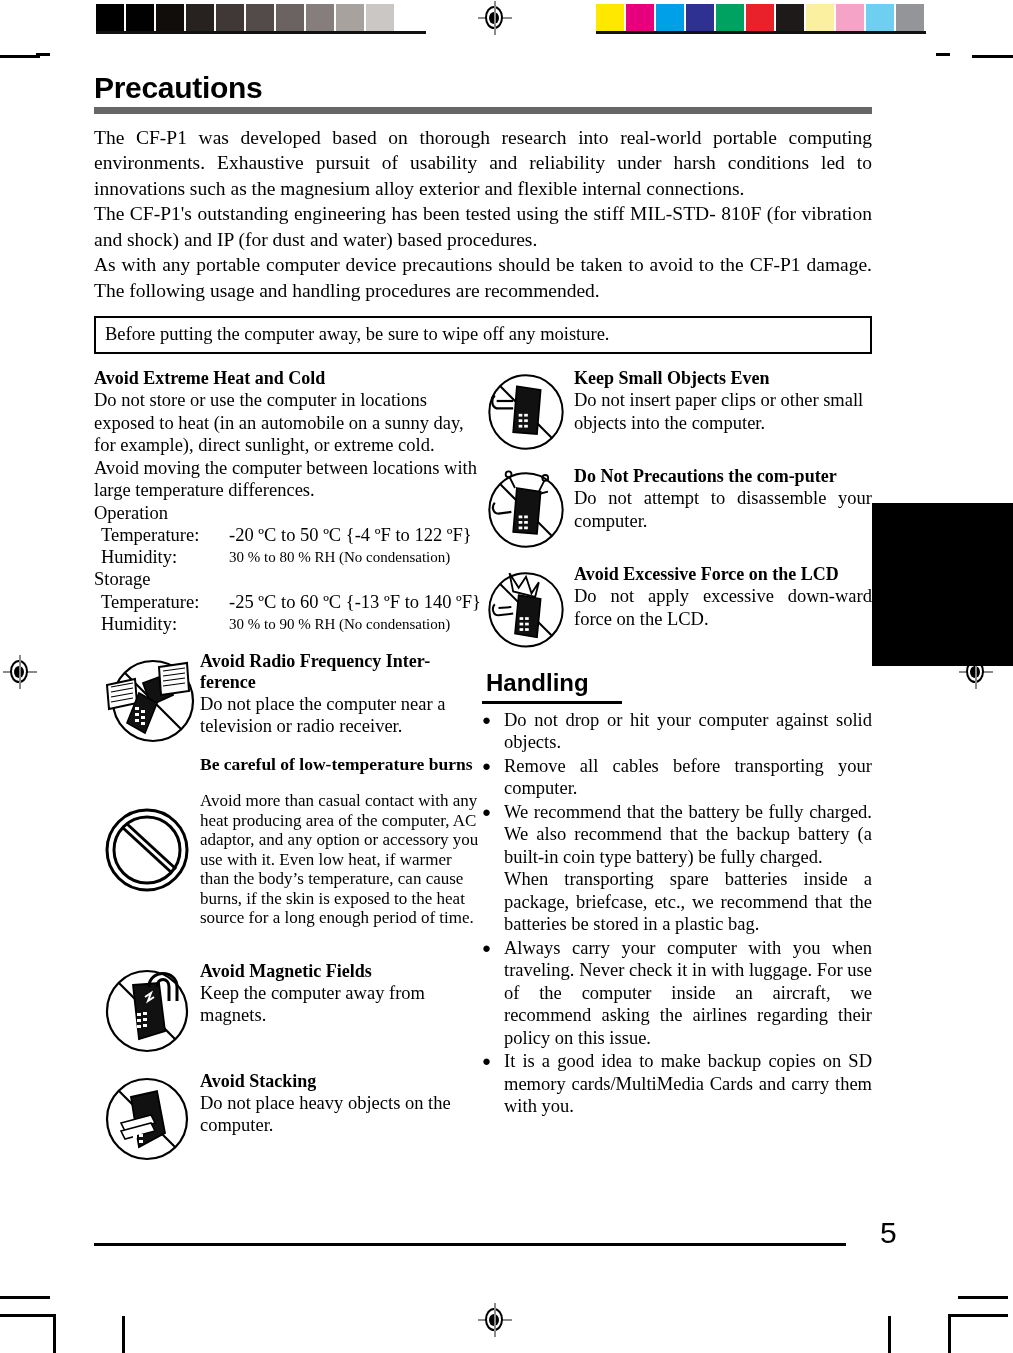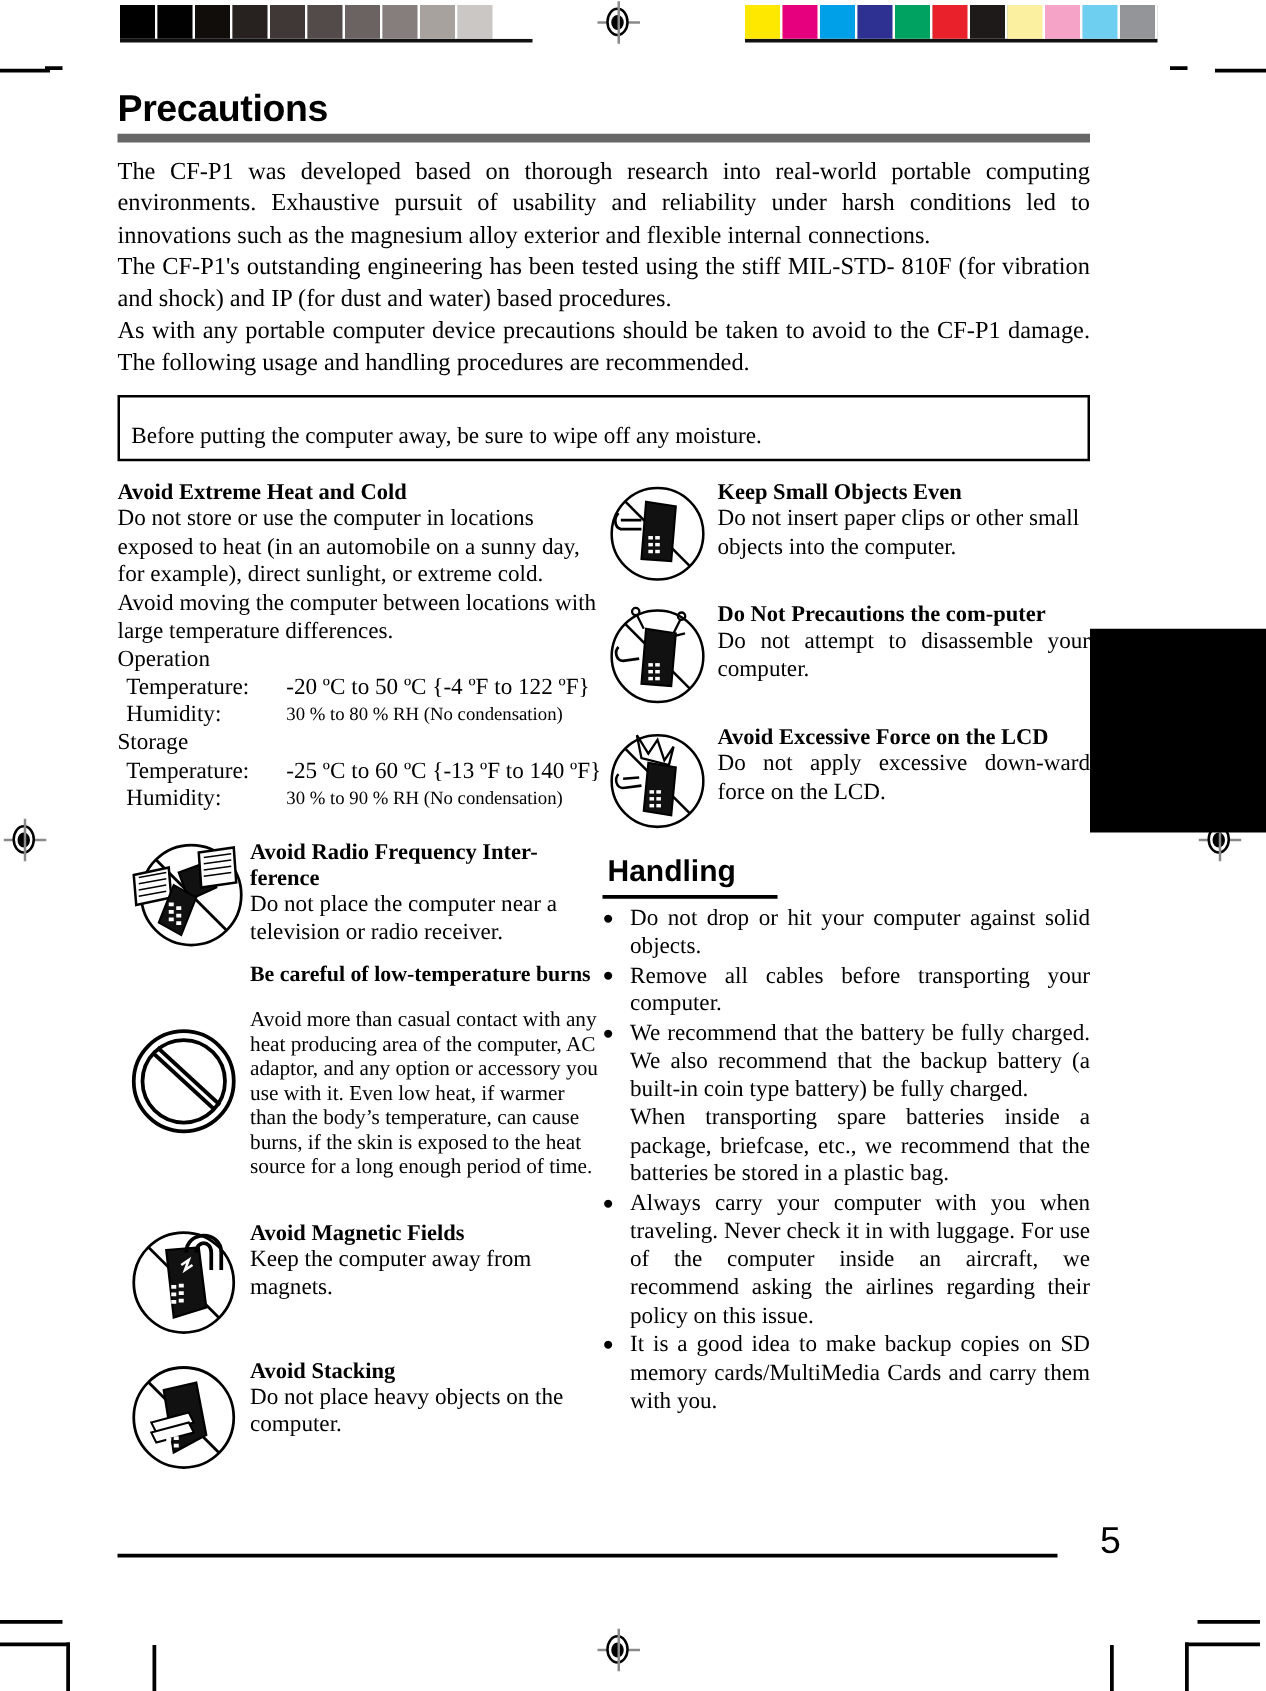--- a/index.html
+++ b/index.html
@@ -39,21 +39,21 @@
   
   .content{position:absolute;left:94px;top:72px;width:778px;}
 
   h1.title{font-family:"Liberation Sans","DejaVu Sans",sans-serif;font-weight:bold;
       font-size:30px;letter-spacing:-0.3px;margin:0;line-height:1.05;}
   .title-rule{height:7px;background:#666;margin-top:3px;margin-bottom:11px;}
 
   .intro{font-size:19.5px;line-height:25.5px;text-align:justify;margin:0;}
   .intro p{margin:0;}
 
-  .notice{border:2px solid #000;margin-top:13px;padding:20px 9px 7px 9px;font-size:18.5px;
+  .notice{border:2px solid #000;margin-top:13px;padding:5px 9px 7px 9px;font-size:18.5px;
       line-height:22px;}
 
   .cols{display:flex;margin-top:14px;}
   .col-left{width:388px;}
   .col-right{width:390px;margin-left:0px;}
 
   h3{font-weight:bold;font-size:18px;line-height:21px;margin:0;}
   .body-t{font-size:18.5px;line-height:22.5px;margin:0;}
   .body-t.just{text-align:justify;}
 
@@ -186,21 +186,21 @@
         <div class="body-t">Storage</div>
         <div class="spec-line">
           <span class="k">Temperature:</span>
           <span class="v">-25 ºC to 60 ºC {-13 ºF to 140 ºF}</span>
         </div>
         <div class="spec-line">
           <span class="k">Humidity:</span>
           <span class="v small-v">30 % to 90 % RH (No condensation)</span>
         </div>
 
-        <div class="item" style="margin-top:16px;align-items:flex-end;">
+        <div class="item" style="margin-top:16px;">
           <div class="ico">
             <svg width="104" height="92" viewBox="0 0 104 92">
               <g fill="none" stroke="#000" stroke-width="2.2">
                 <circle cx="58" cy="50" r="40"></circle>
                 <line x1="30" y1="22" x2="86" y2="78"></line>
               </g>
               <g fill="#111" stroke="#000" stroke-width="1.8">
                 <path d="M48 32 L70 24 L78 44 L56 54 Z"></path>
               </g>
               <g fill="#fff" stroke="#000" stroke-width="2">

